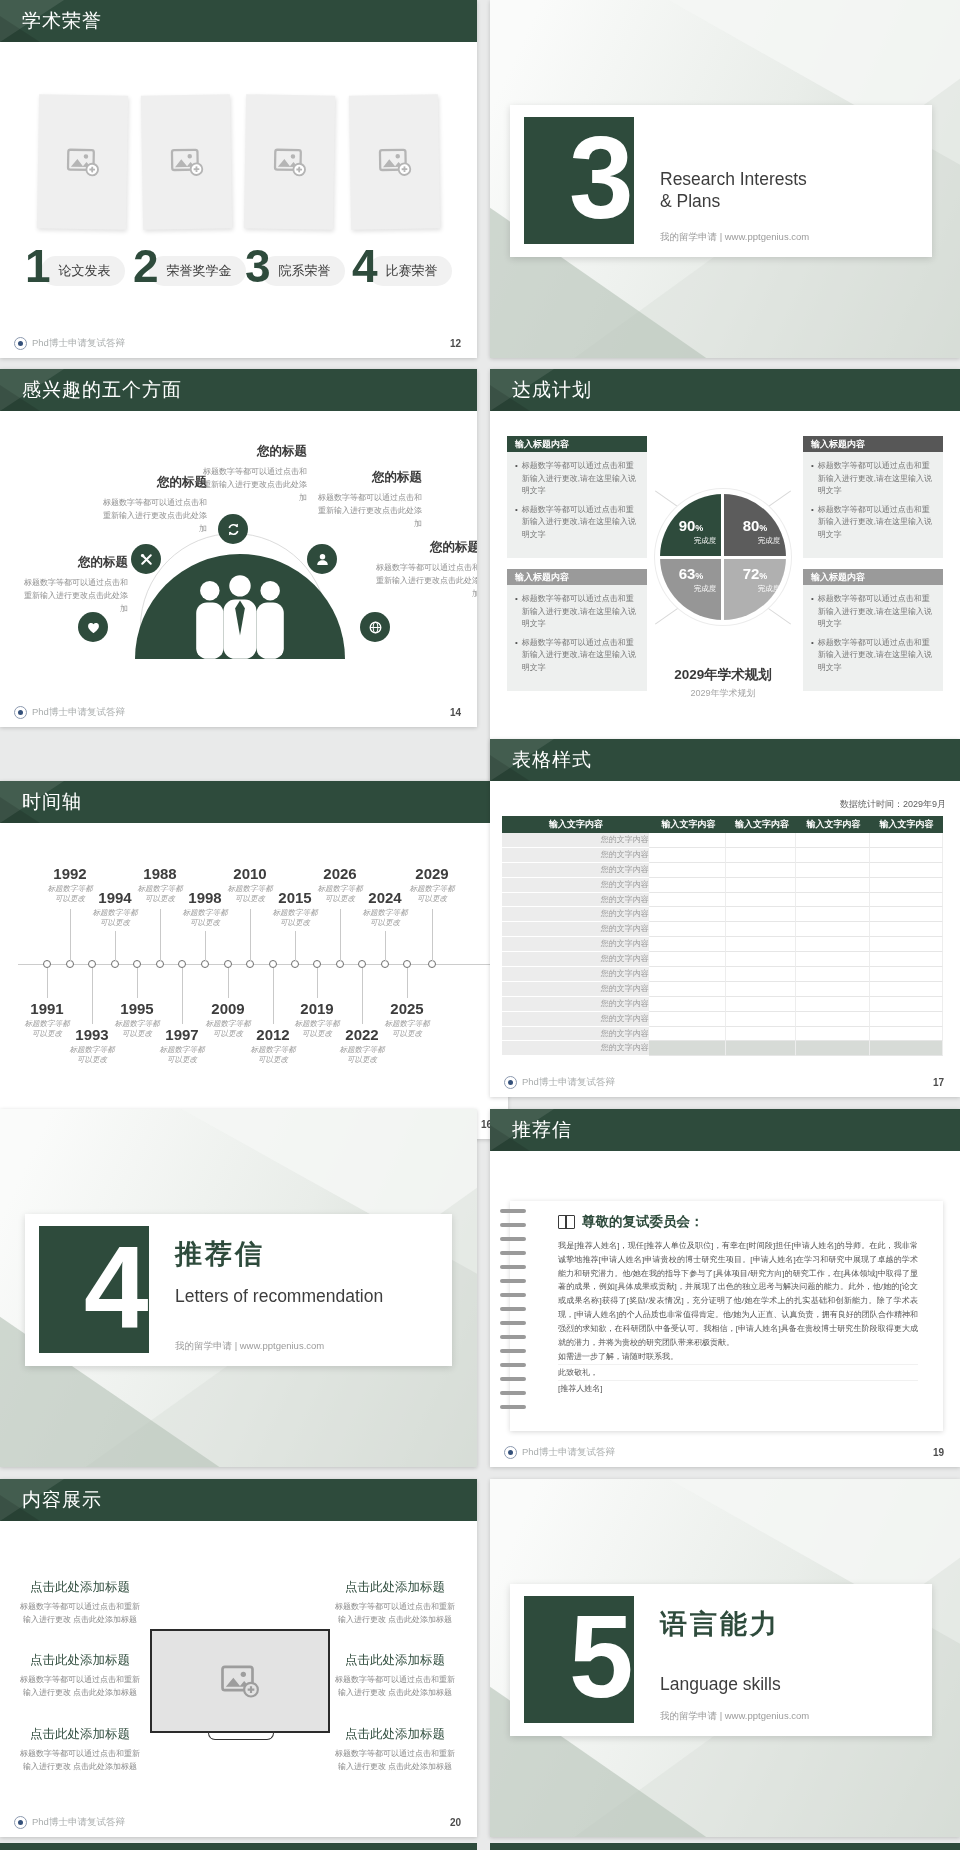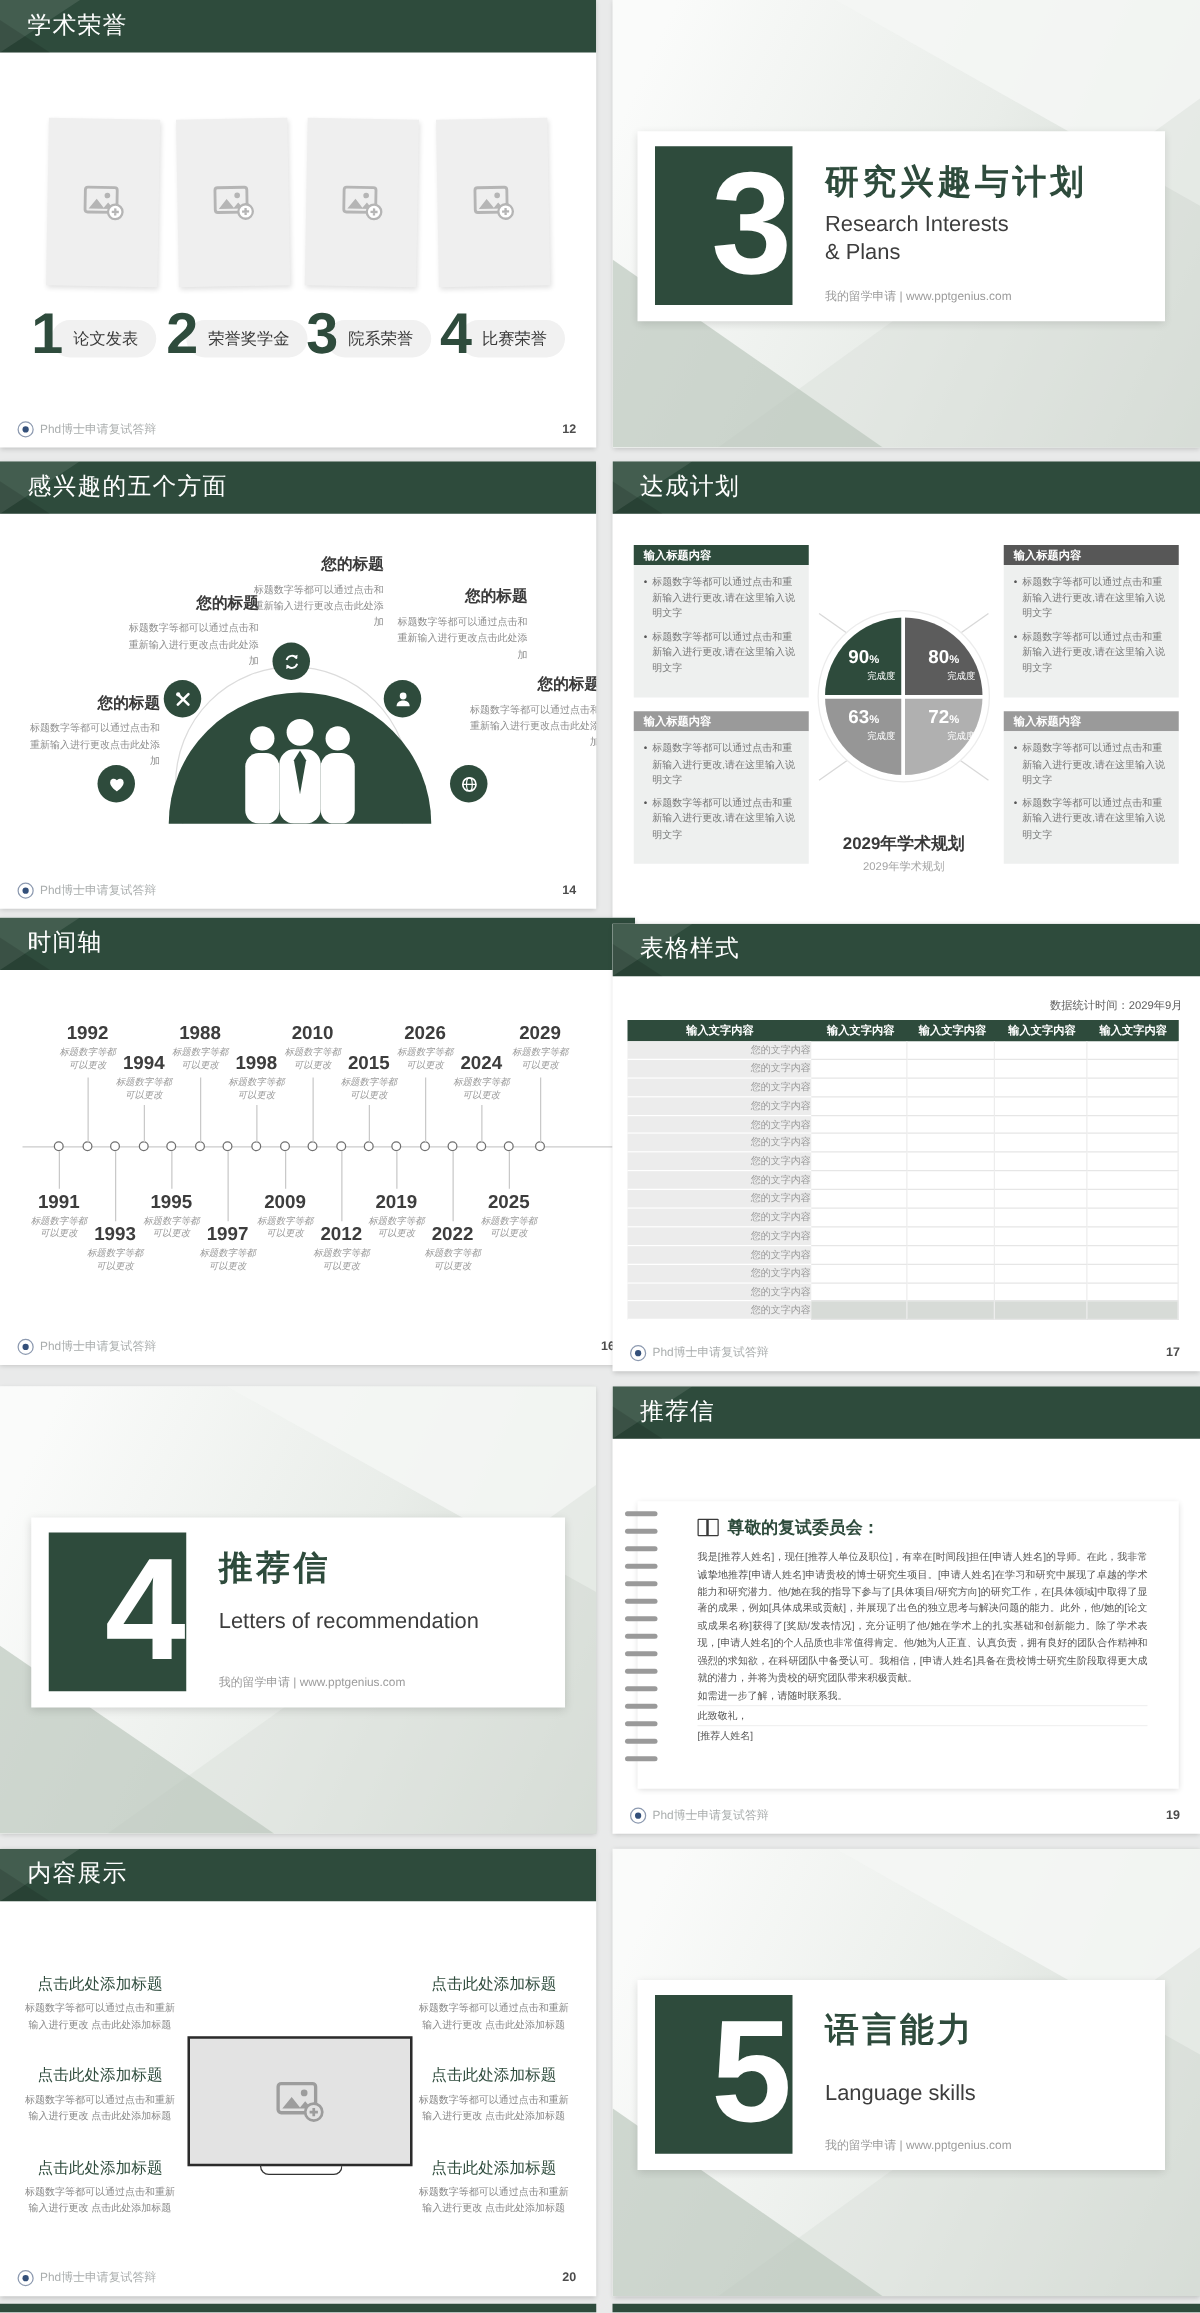--- a/index.html
+++ b/index.html
@@ -174,21 +174,20 @@
   <div class="poly c"></div>
   <div class="poly b"></div>
   <div class="poly a"></div>
   <div class="dcard" style="left:20px;width:422px">
     <div class="dsq">
       <span class="dnum">3</span>
       <span class="g">
           <span class="dnum">3</span>
         </span>
     </div>
-    <div class="dtitle">研究兴趣与计划</div>
     <div class="dsub" style="top:64px">Research Interests</div>
     <div class="dsub" style="top:86px">&amp; Plans</div>
     <div class="dtag">我的留学申请 | www.pptgenius.com</div>
   </div>
 </div>
 
 <div class="slide" style="left:0;top:369px;width:477px;height:358px">
   <div class="bar">
       <div class="t">感兴趣的五个方面</div>
     </div>
@@ -361,21 +360,21 @@
     <span class="brand">
         <span class="badge">
           <i></i>
         </span>
         <span>Phd博士申请复试答辩</span>
       </span>
     <span class="pageno">15</span>
   </div>
 </div>
 
-<div class="slide" style="left:0;top:734px;width:508px;height:358px">
+<div class="slide" style="left:0;top:781px;width:508px;height:358px">
   <div class="bar">
       <div class="t">时间轴</div>
     </div>
   <div class="tl-axis"></div>
   <i class="dot" style="left:43px"></i>
     <i class="dot" style="left:66px"></i>
     <i class="dot" style="left:88px"></i>
     <i class="dot" style="left:111px"></i>
     <i class="dot" style="left:133px"></i>
     <i class="dot" style="left:156px"></i>
@@ -742,19 +741,19 @@
   <div class="poly b"></div>
   <div class="poly a"></div>
   <div class="dcard" style="left:20px;width:422px">
     <div class="dsq">
       <span class="dnum">5</span>
       <span class="g">
           <span class="dnum">5</span>
         </span>
     </div>
     <div class="dtitle">语言能力</div>
-    <div class="dsub" style="top:80px">Language skills</div>
+    <div class="dsub" style="top:90px">Language skills</div>
     <div class="dtag">我的留学申请 | www.pptgenius.com</div>
   </div>
 </div>
 
 <div class="strip" style="left:0;width:477px"></div>
 <div class="strip" style="left:490px;width:470px"></div>
 
 </body></html>

